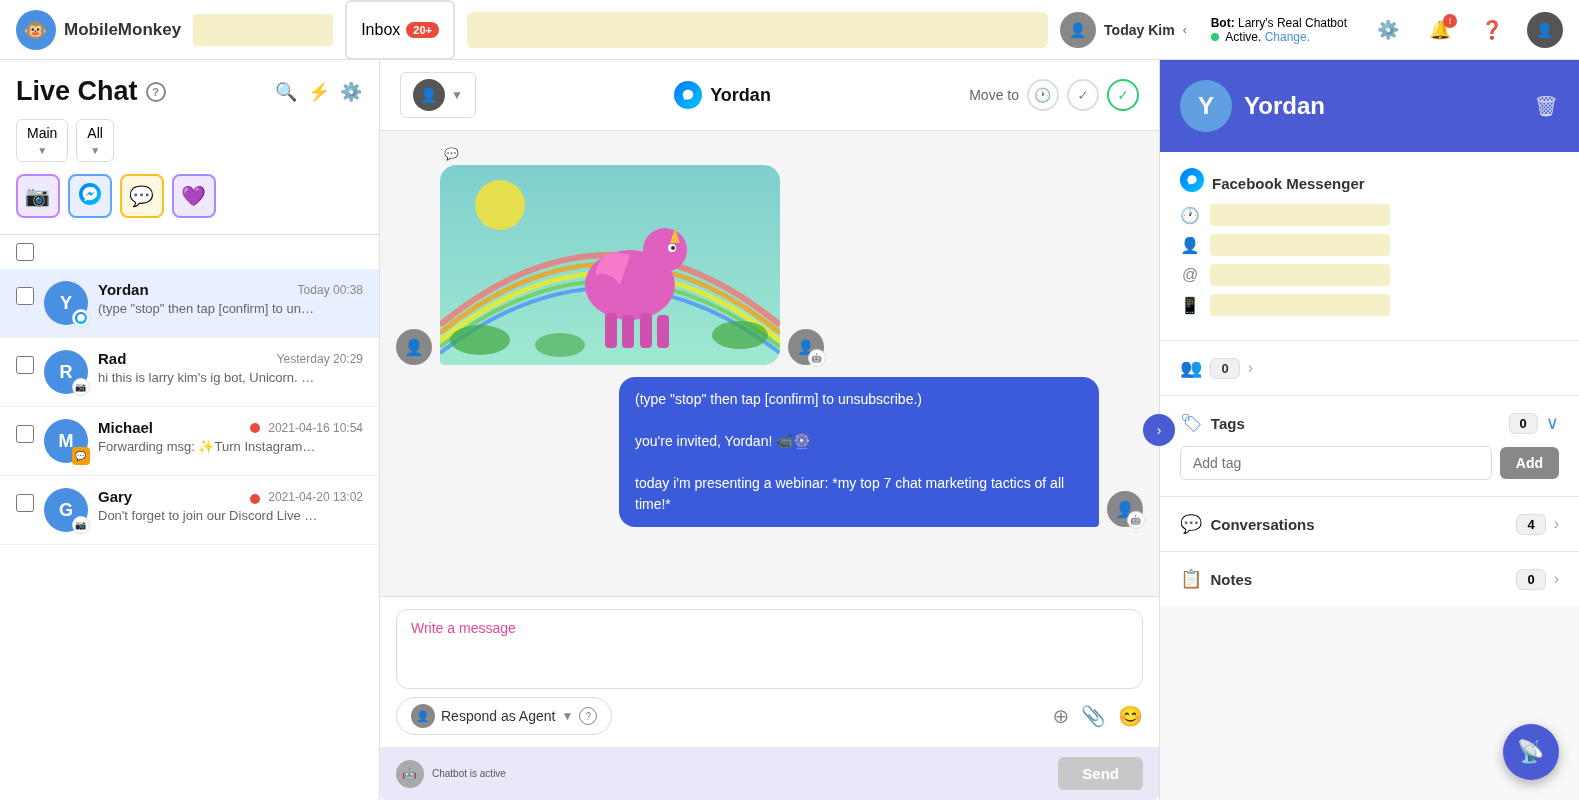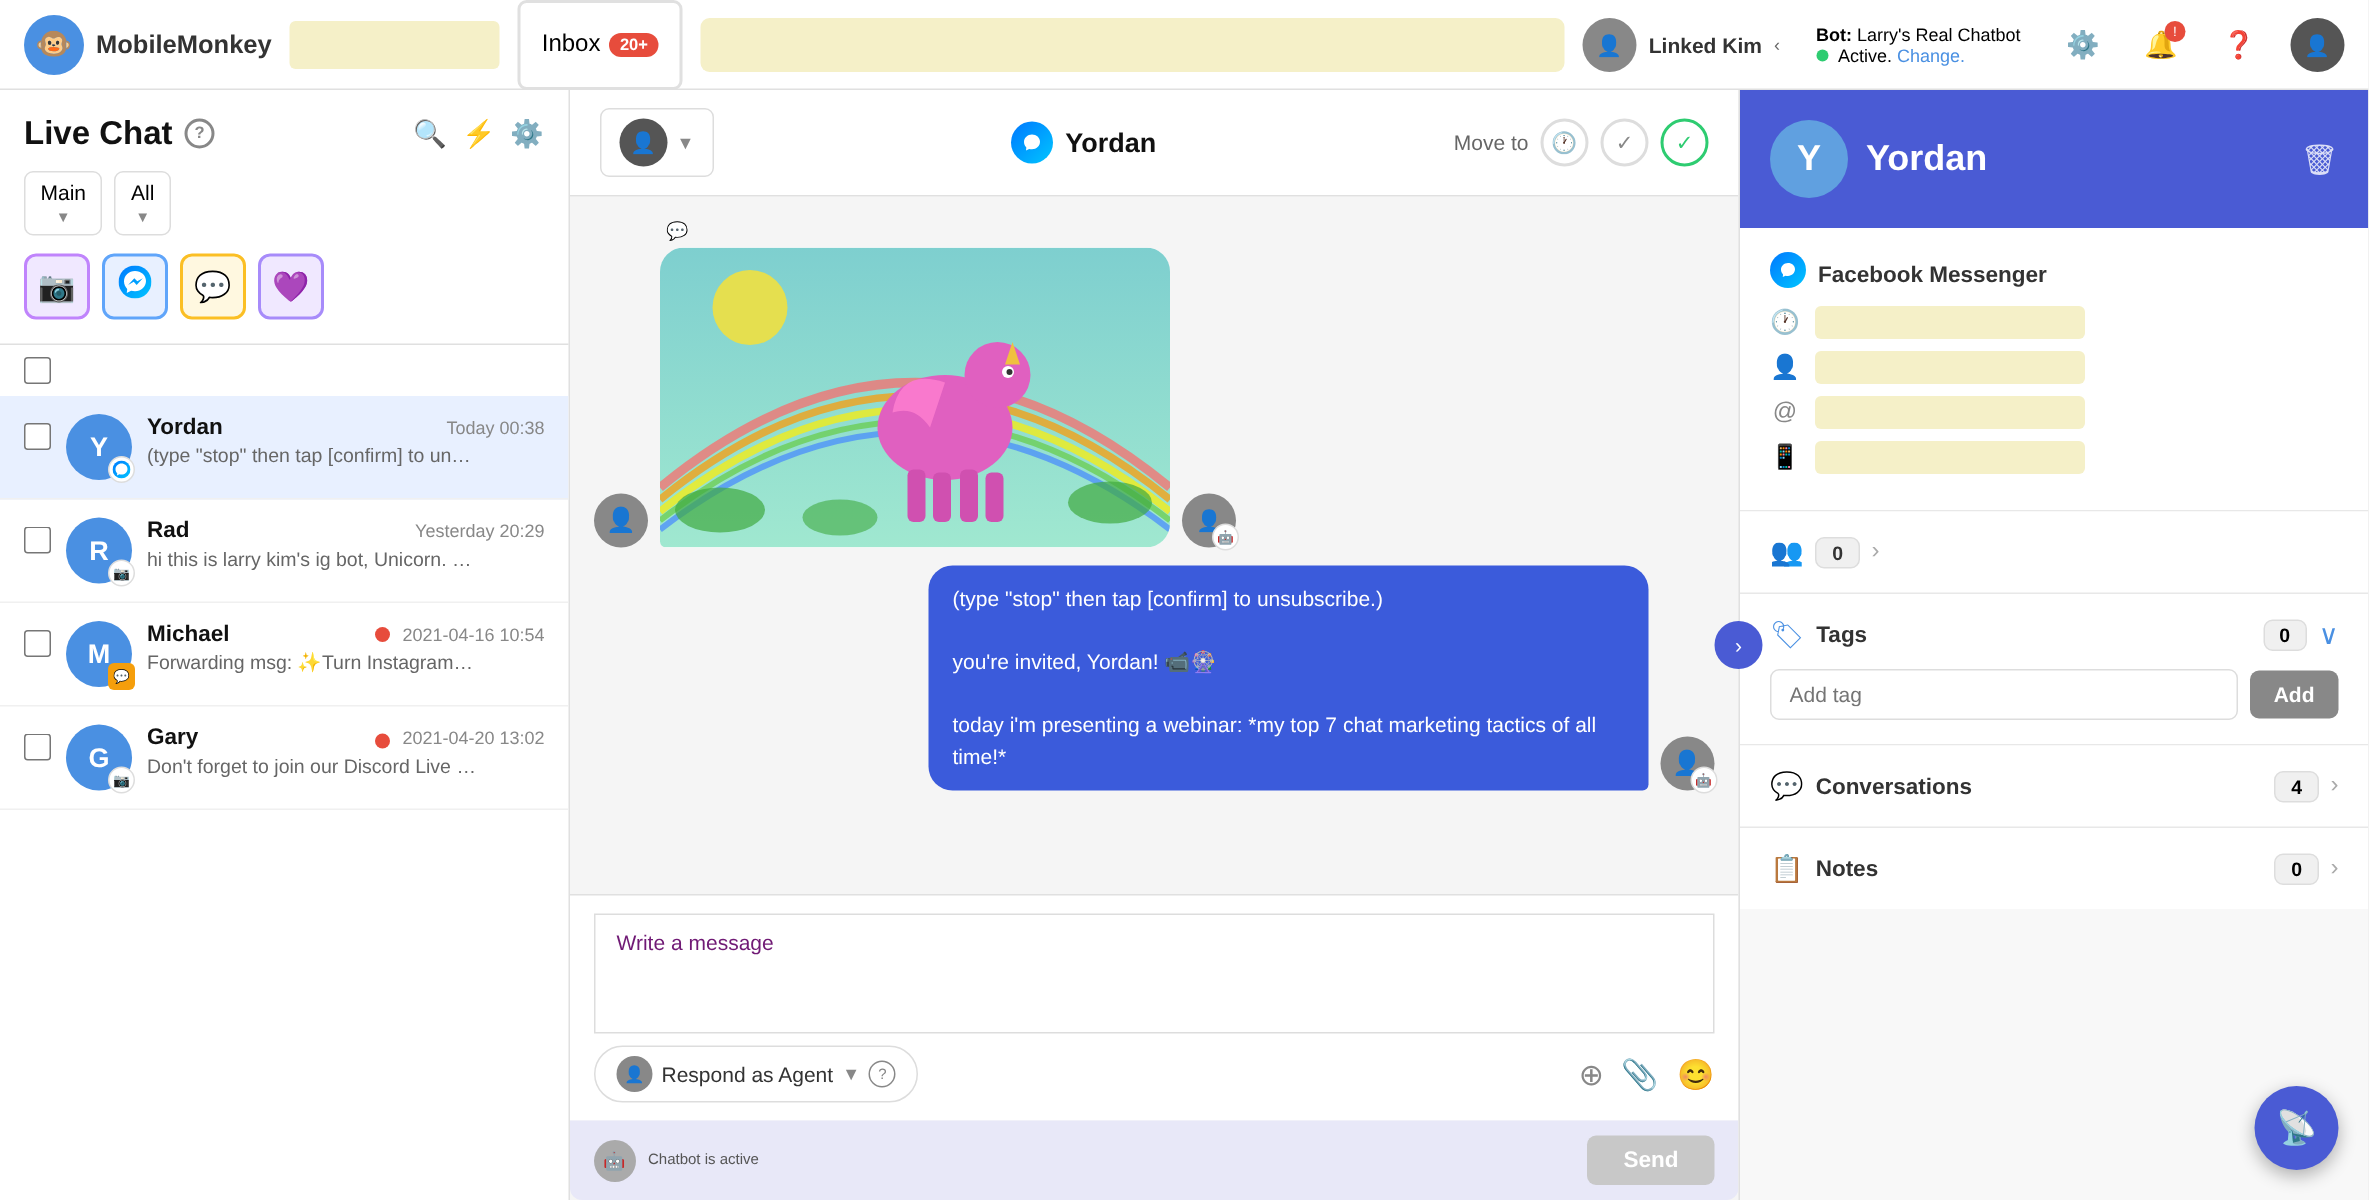--- a/index.html
+++ b/index.html
@@ -131,21 +131,21 @@
   </div>
   <div class="top-nav-spacer"></div>
   <div class="top-nav .inbox-btn" style="display:flex;align-items:center;gap:6px;border:2px solid #e0e0e0;border-radius:6px;padding:5px 14px;cursor:pointer;background:#fff;">
     <span>Inbox</span>
     <span class="badge" style="background:#e74c3c;color:white;border-radius:20px;font-size:11px;padding:2px 7px;font-weight:700;">20+</span>
   </div>
   <div class="top-nav-search"></div>
   <div class="top-nav-right">
     <div class="user-info">
       <div class="avatar-sm">👤</div>
-      <span class="user-name">Linked Kim</span>
+      <span class="user-name">Today Kim</span>
       <span class="chevron">‹</span>
     </div>
     <div style="display:flex;flex-direction:column;font-size:12px;padding:0 8px;">
       <div>
         <span style="font-weight:600;">Bot:</span>
         <span>Larry's Real Chatbot</span>
       </div>
       <div>
         <span style="width:8px;height:8px;background:#2ecc71;border-radius:50%;display:inline-block;margin-right:4px;"></span>
         <span>Active.</span>
@@ -160,21 +160,21 @@
     <div class="top-nav-icon">❓</div>
     <div class="avatar-sm" style="background:#555;">👤</div>
   </div>
 </div>
 
 <div class="main-layout">
 
   <div class="left-sidebar">
     <div class="sidebar-header">
       <div class="sidebar-title">
-        <span style="font-size:22px;font-weight:700;">Live Chat</span>
+        <span style="font-size:27px;font-weight:700;">Live Chat</span>
         <div class="help-icon">?</div>
         <div style="margin-left:auto;display:flex;gap:10px;">
           <span style="font-size:18px;color:#555;cursor:pointer;">🔍</span>
           <span style="font-size:18px;color:#555;cursor:pointer;">⚡</span>
           <span style="font-size:18px;color:#555;cursor:pointer;">⚙️</span>
         </div>
       </div>
       <div style="display:flex;gap:8px;margin-top:8px;">
         <div class="filter-dropdown">
           <span>Main</span>
@@ -384,21 +384,21 @@
         </div>
         <div class="bubble right">
           (type "stop" then tap [confirm] to unsubscribe.)<br><br>
           you're invited, Yordan! 📹🎡<br><br>
           today i'm presenting a webinar: *my top 7 chat marketing tactics of all time!*
         </div>
       </div>
     </div>
 
     <div class="chat-input-area">
-      <div class="chat-input-box" style="color:#701a75;font-size:14px;border:1px solid #ddd;border-radius:0;padding:10px 14px;min-height:80px;cursor:text;">
+      <div class="chat-input-box" style="color:#ec4899;font-size:14px;border:1px solid #ddd;border-radius:12px;padding:10px 14px;min-height:80px;cursor:text;">
         <span>Write a message</span>
       </div>
       <div class="chat-input-footer">
         <div class="respond-as">
           <div class="respond-as-avatar" style="width:24px;height:24px;border-radius:50%;background:#888;overflow:hidden;display:flex;align-items:center;justify-content:center;color:white;font-size:11px;">👤</div>
           <span>Respond as Agent</span>
           <span style="font-size:12px;color:#888;">▼</span>
           <span style="width:18px;height:18px;border:1.5px solid #888;border-radius:50%;display:flex;align-items:center;justify-content:center;font-size:10px;color:#888;cursor:pointer;">?</span>
         </div>
         <div class="chat-input-icons">

